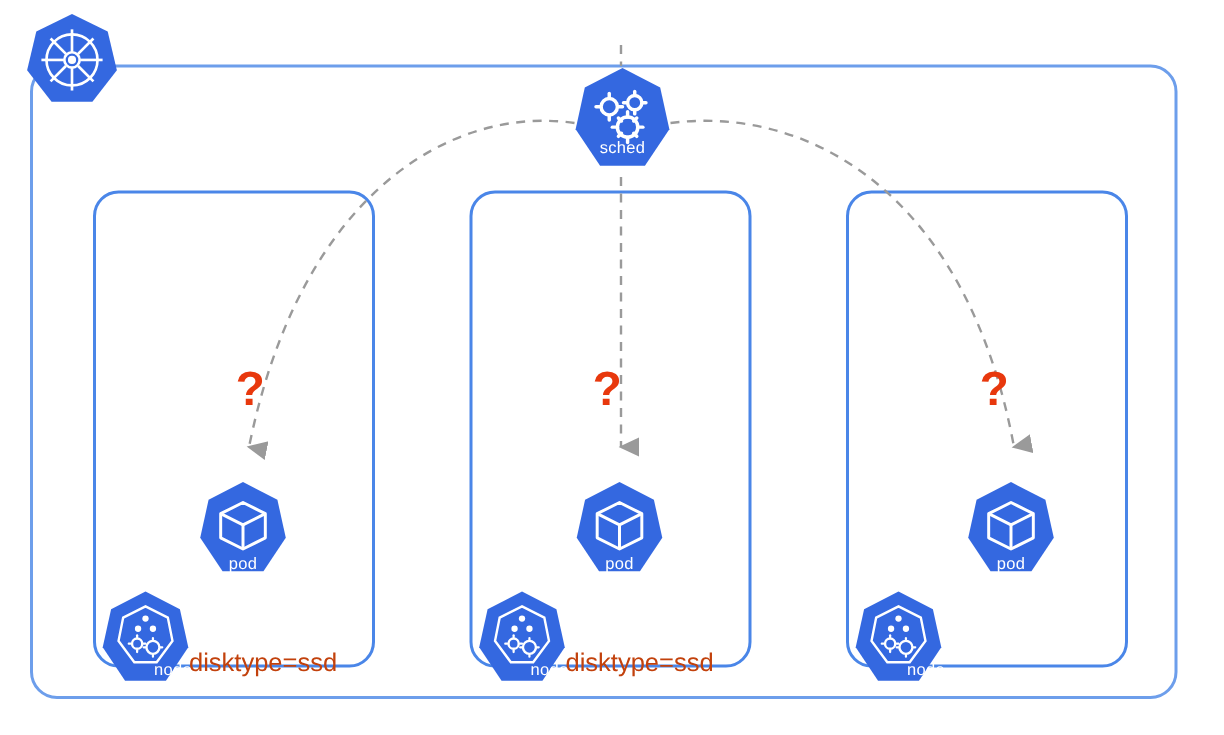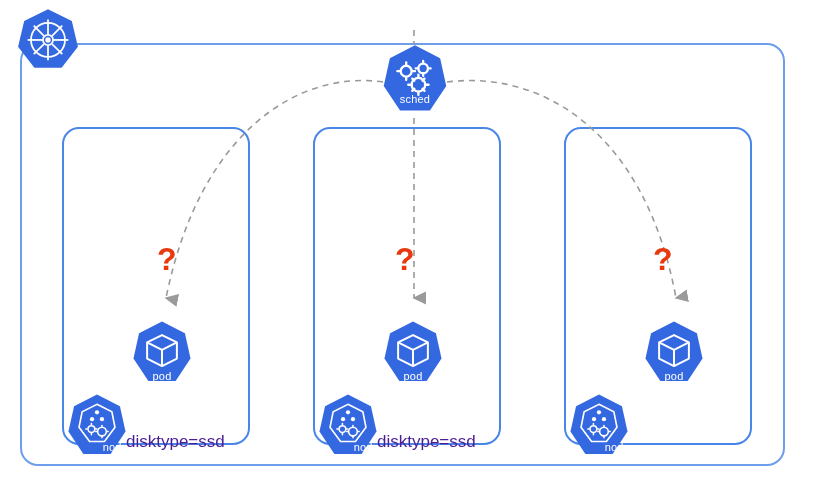--- a/index.html
+++ b/index.html
@@ -79,21 +79,21 @@
   
   .node-hex { width: 62px; height: 66px; }
   .node-hex .glyph-label { bottom: 6px; font-size: 11px; text-align: right; }
   .node-hex.n1 { left: 66px; top: 393px; }
   .node-hex.n2 { left: 317px; top: 393px; }
   .node-hex.n3 { left: 568px; top: 393px; }
 
   
   .disk-label {
     position: absolute;
-    color: #4c1d95;
+    color: #c2410c;
     font-family: "Liberation Sans", sans-serif;
     font-size: 17px;
     white-space: nowrap;
   }
   .disk-label.d1 { left: 126px; top: 432px; }
   .disk-label.d2 { left: 377px; top: 432px; }
 
   
   .qmark {
     position: absolute;

